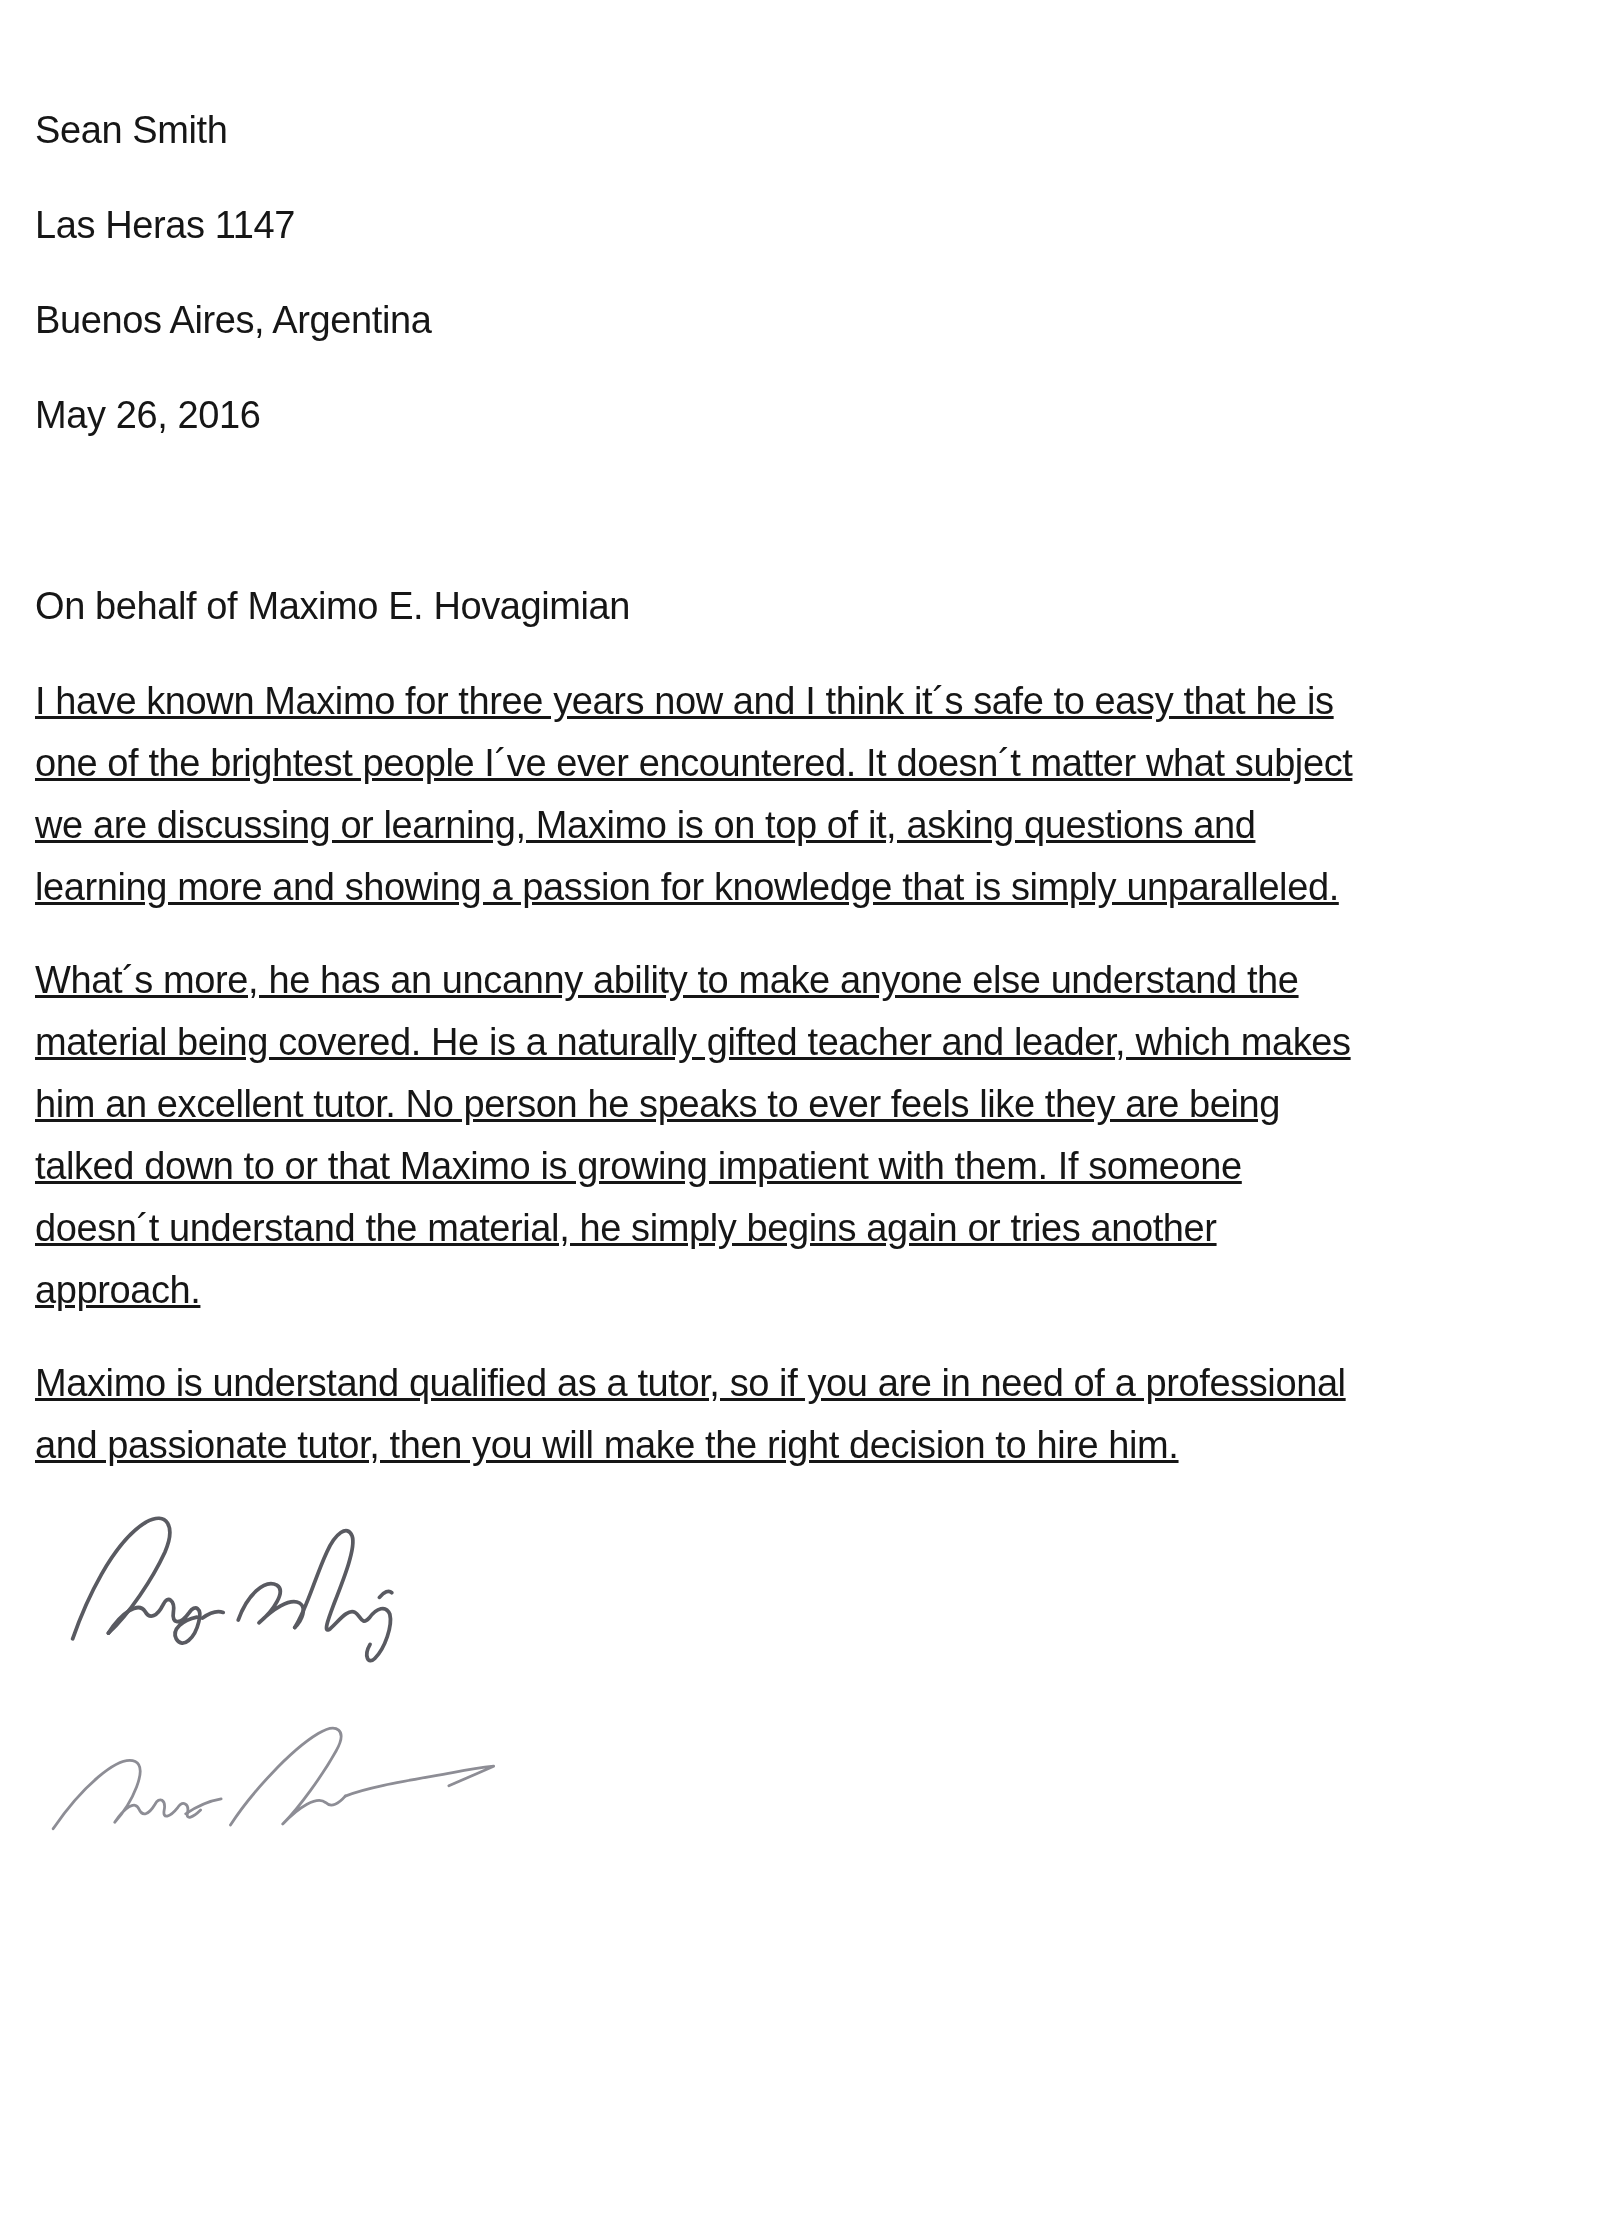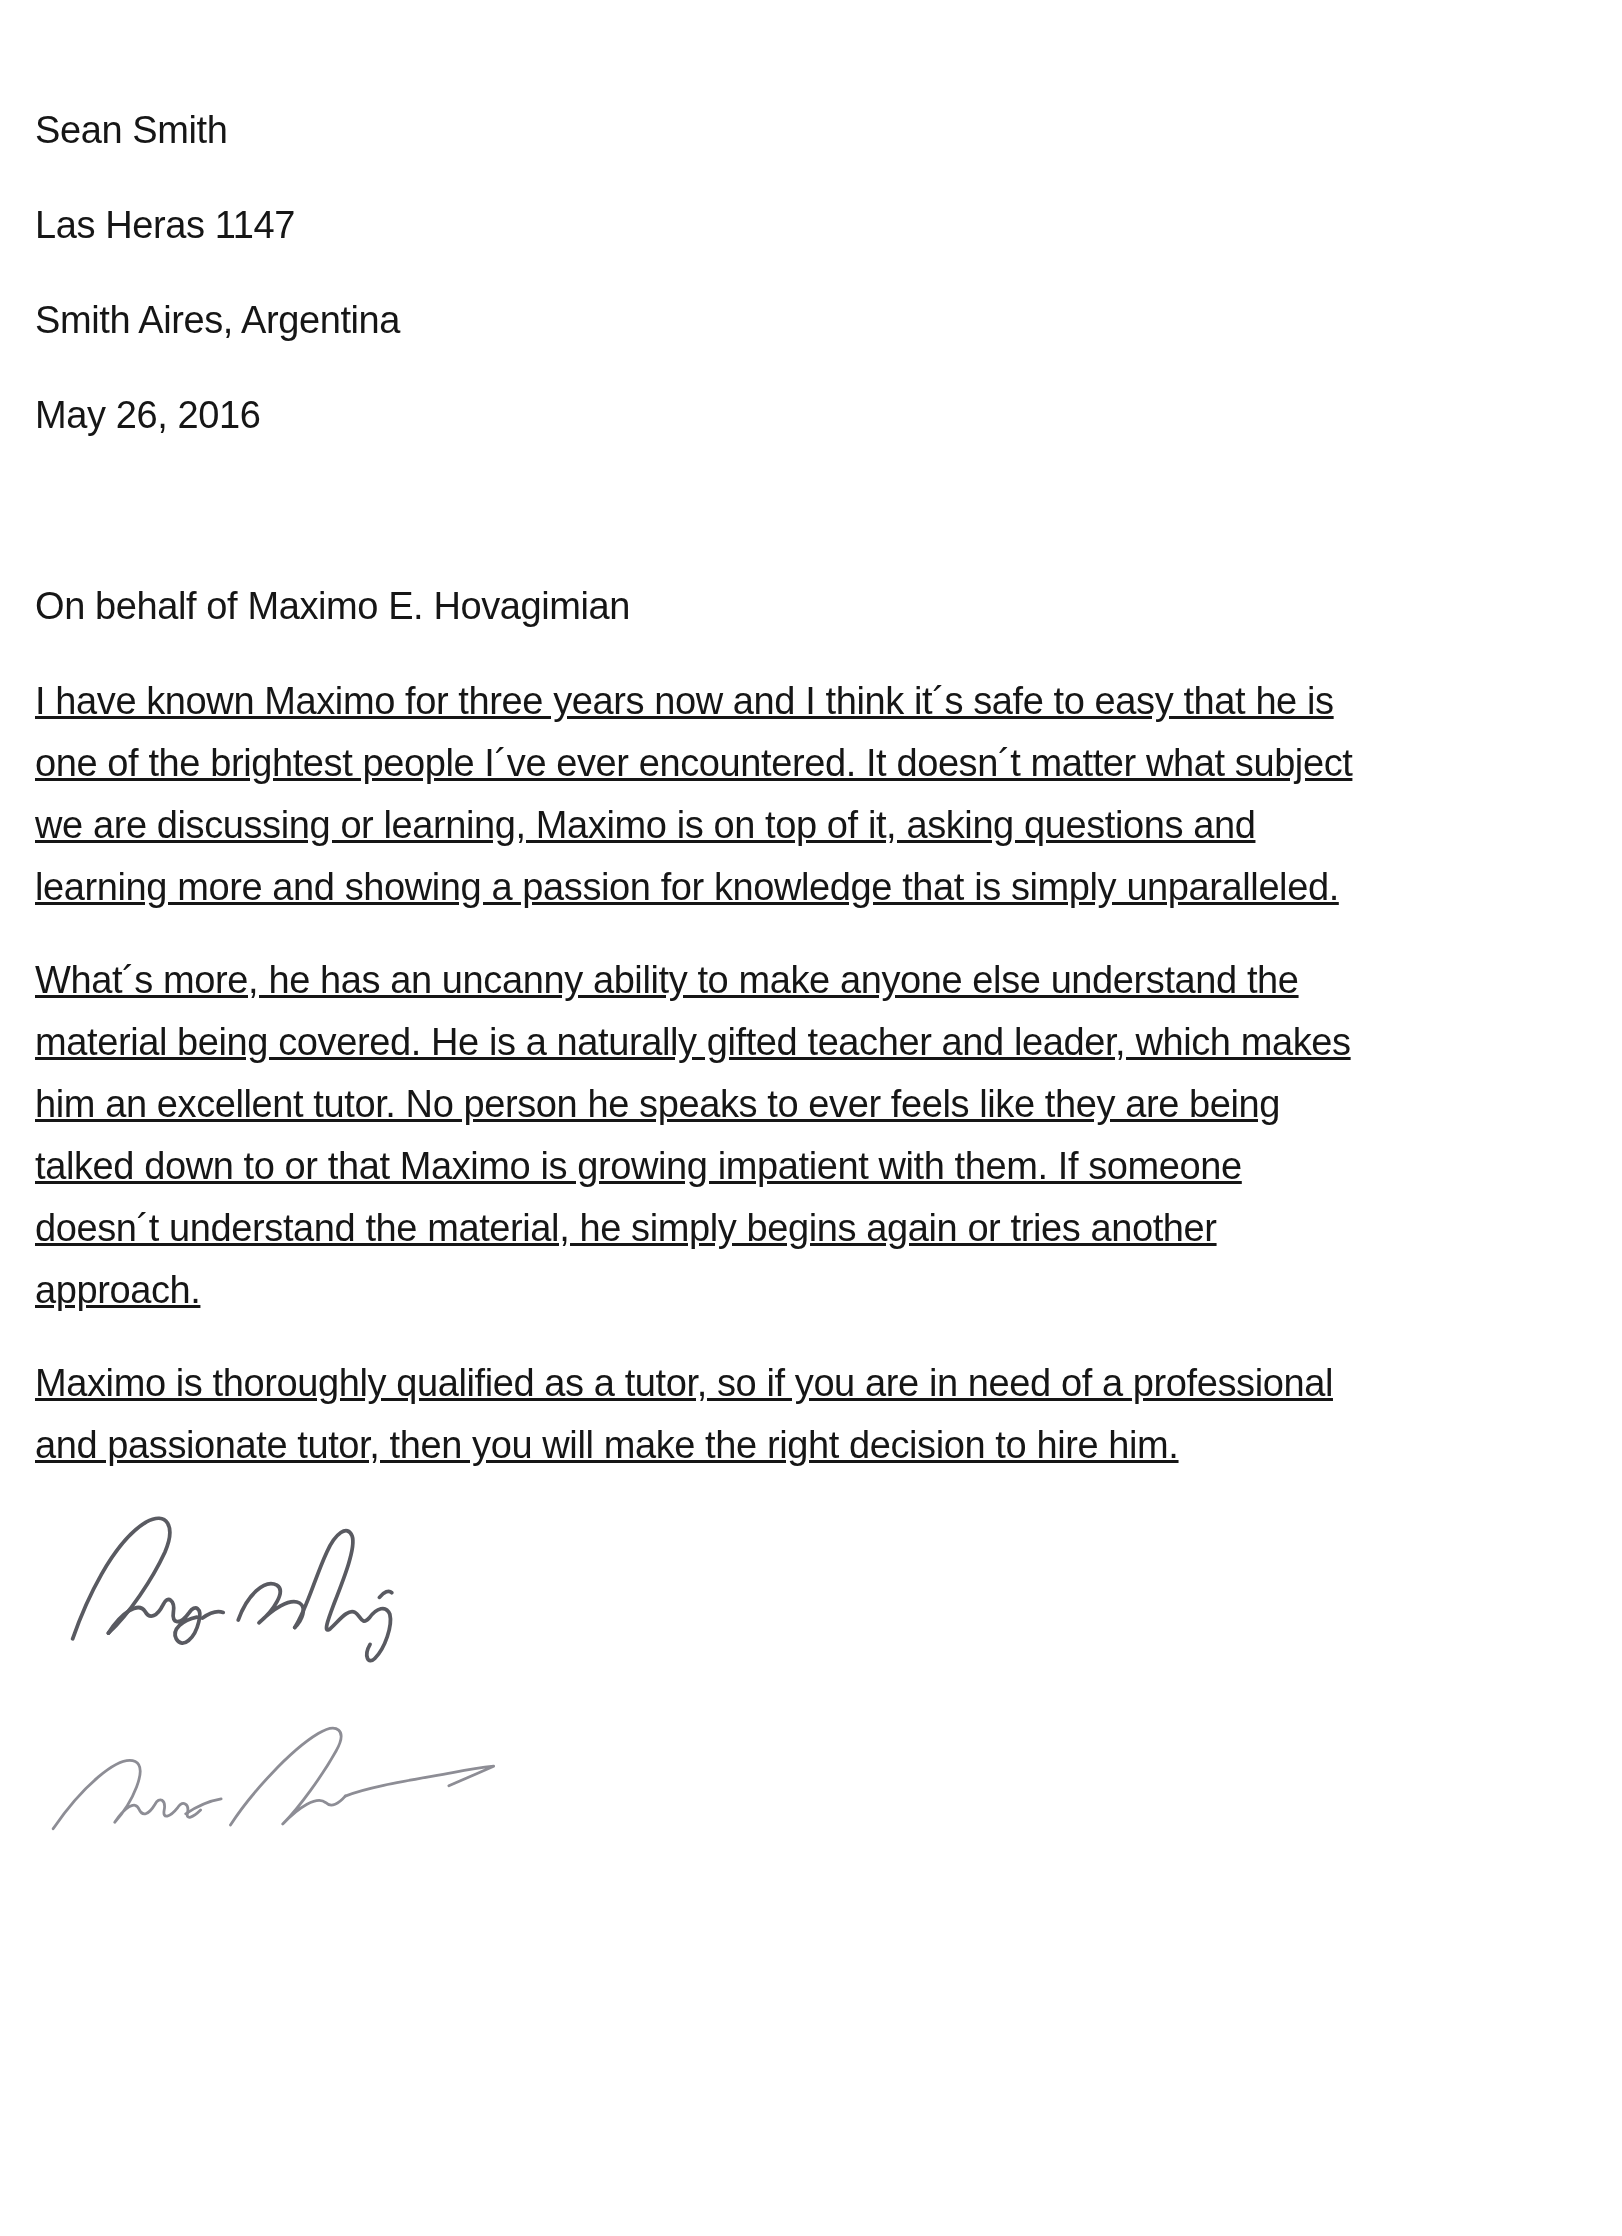--- a/index.html
+++ b/index.html
@@ -29,38 +29,38 @@
   .sig2 { width: 500px; height: 140px; margin-left: -6px; margin-top: 46px; display: block; }
   svg path { fill: none; stroke-linecap: round; stroke-linejoin: round; }
 </style>
 </head>
 <body>
 
 <div class="page">
 
   <div class="line hdr">Sean Smith</div>
   <div class="line hdr">Las Heras 1147</div>
-  <div class="line hdr">Smith Aires, Argentina</div>
+  <div class="line hdr">Buenos Aires, Argentina</div>
   <div class="line hdr">May 26, 2016</div>
 
   <div class="spacer-after-date"></div>
 
   <div class="line hdr">On behalf of Maximo E. Hovagimian</div>
 
   <div class="para">I have known Maximo for three years now and I think it´s safe to easy that he is
 one of the brightest people I´ve ever encountered. It doesn´t matter what subject
 we are discussing or learning, Maximo is on top of it, asking questions and
 learning more and showing a passion for knowledge that is simply unparalleled.</div>
   <div class="para">What´s more, he has an uncanny ability to make anyone else understand the
 material being covered. He is a naturally gifted teacher and leader, which makes
 him an excellent tutor. No person he speaks to ever feels like they are being
 talked down to or that Maximo is growing impatient with them. If someone
 doesn´t understand the material, he simply begins again or tries another
 approach.</div>
-  <div class="para">Maximo is thoroughly qualified as a tutor, so if you are in need of a professional
+  <div class="para">Maximo is understand qualified as a tutor, so if you are in need of a professional
 and passionate tutor, then you will make the right decision to hire him.</div>
 
 
   <div class="sig-block">
     <svg class="sig1" viewBox="0 0 420 170" aria-hidden="true">
       <g stroke="#43444c" stroke-width="4" opacity="0.88">
         <path d="M 12,140 C 26,100 54,38 90,16 C 112,4 122,20 110,48 C 97,76 72,114 50,134"></path>
         <path d="M 50,134 C 64,112 82,100 89,111 C 94,120 102,116 108,104 C 113,93 121,99 119,112 C 117,124 126,126 136,112 C 142,103 150,107 146,122 C 142,139 129,152 122,140 C 117,130 129,120 144,117"></path>
         <path d="M 150,118 C 158,112 166,110 172,112"></path>
         <path d="M 188,120 C 197,94 216,76 229,83 C 239,89 226,110 210,123 C 224,109 243,96 253,102 C 261,107 256,120 248,128"></path>

